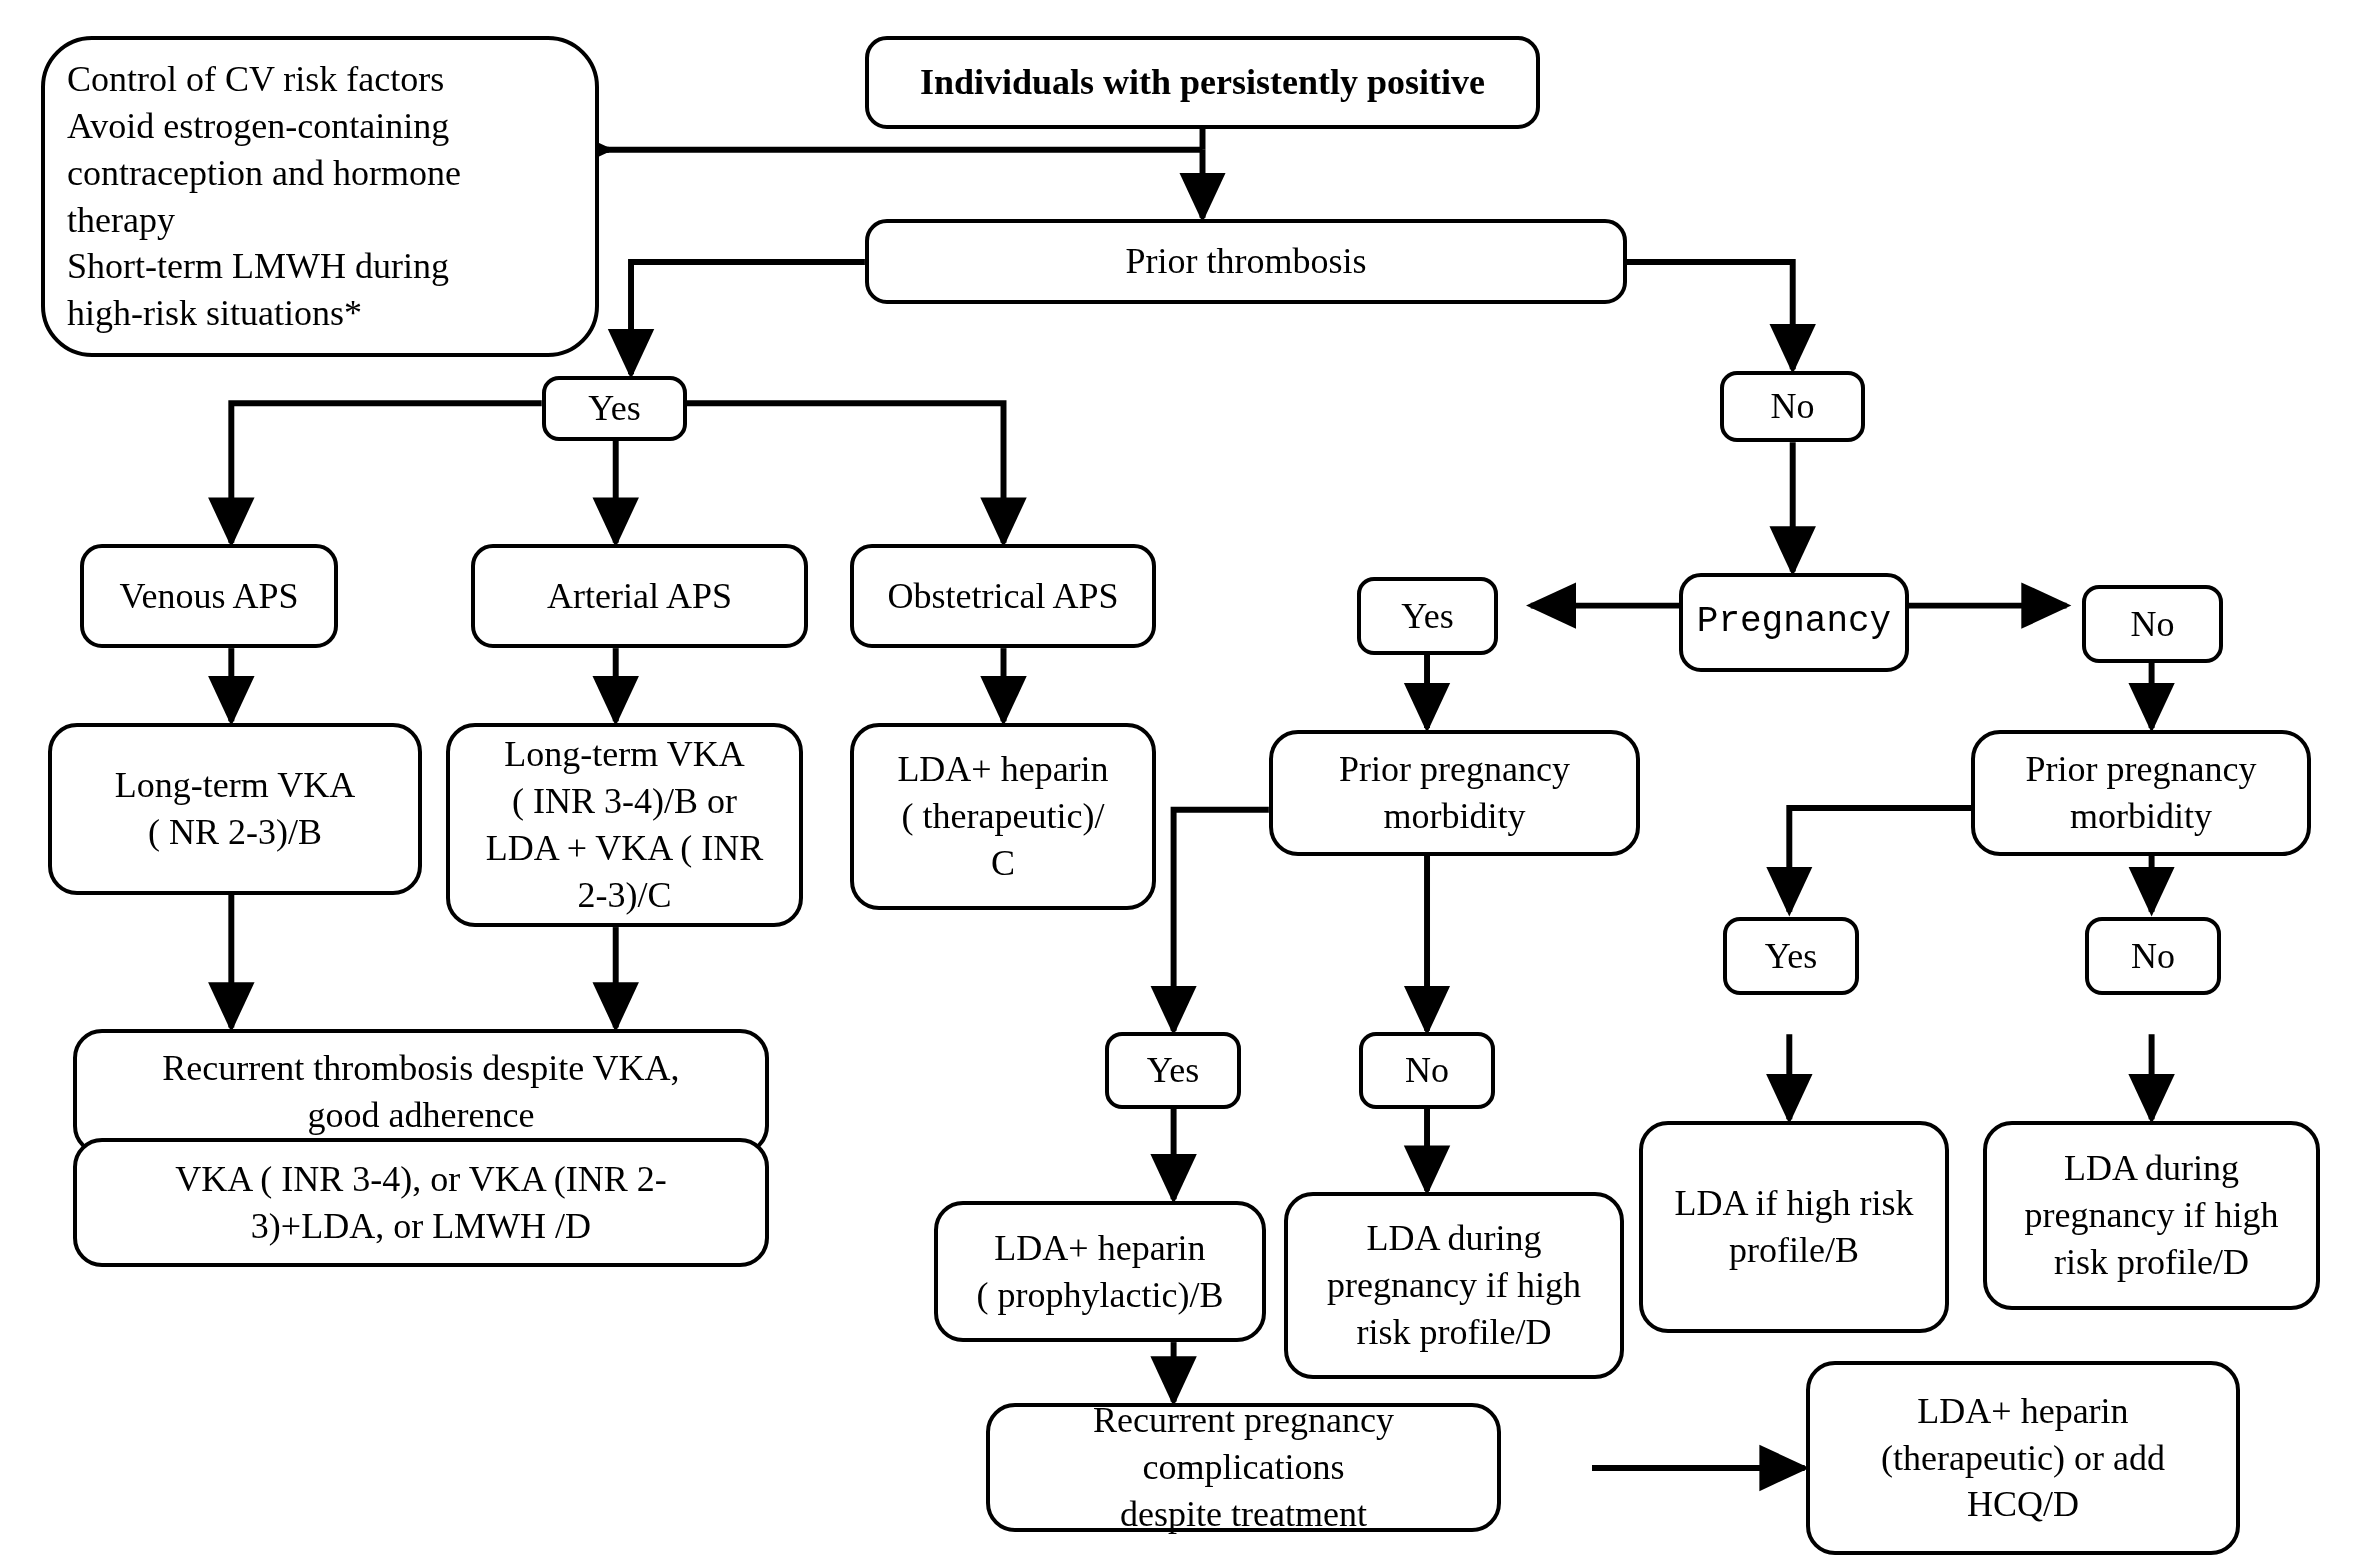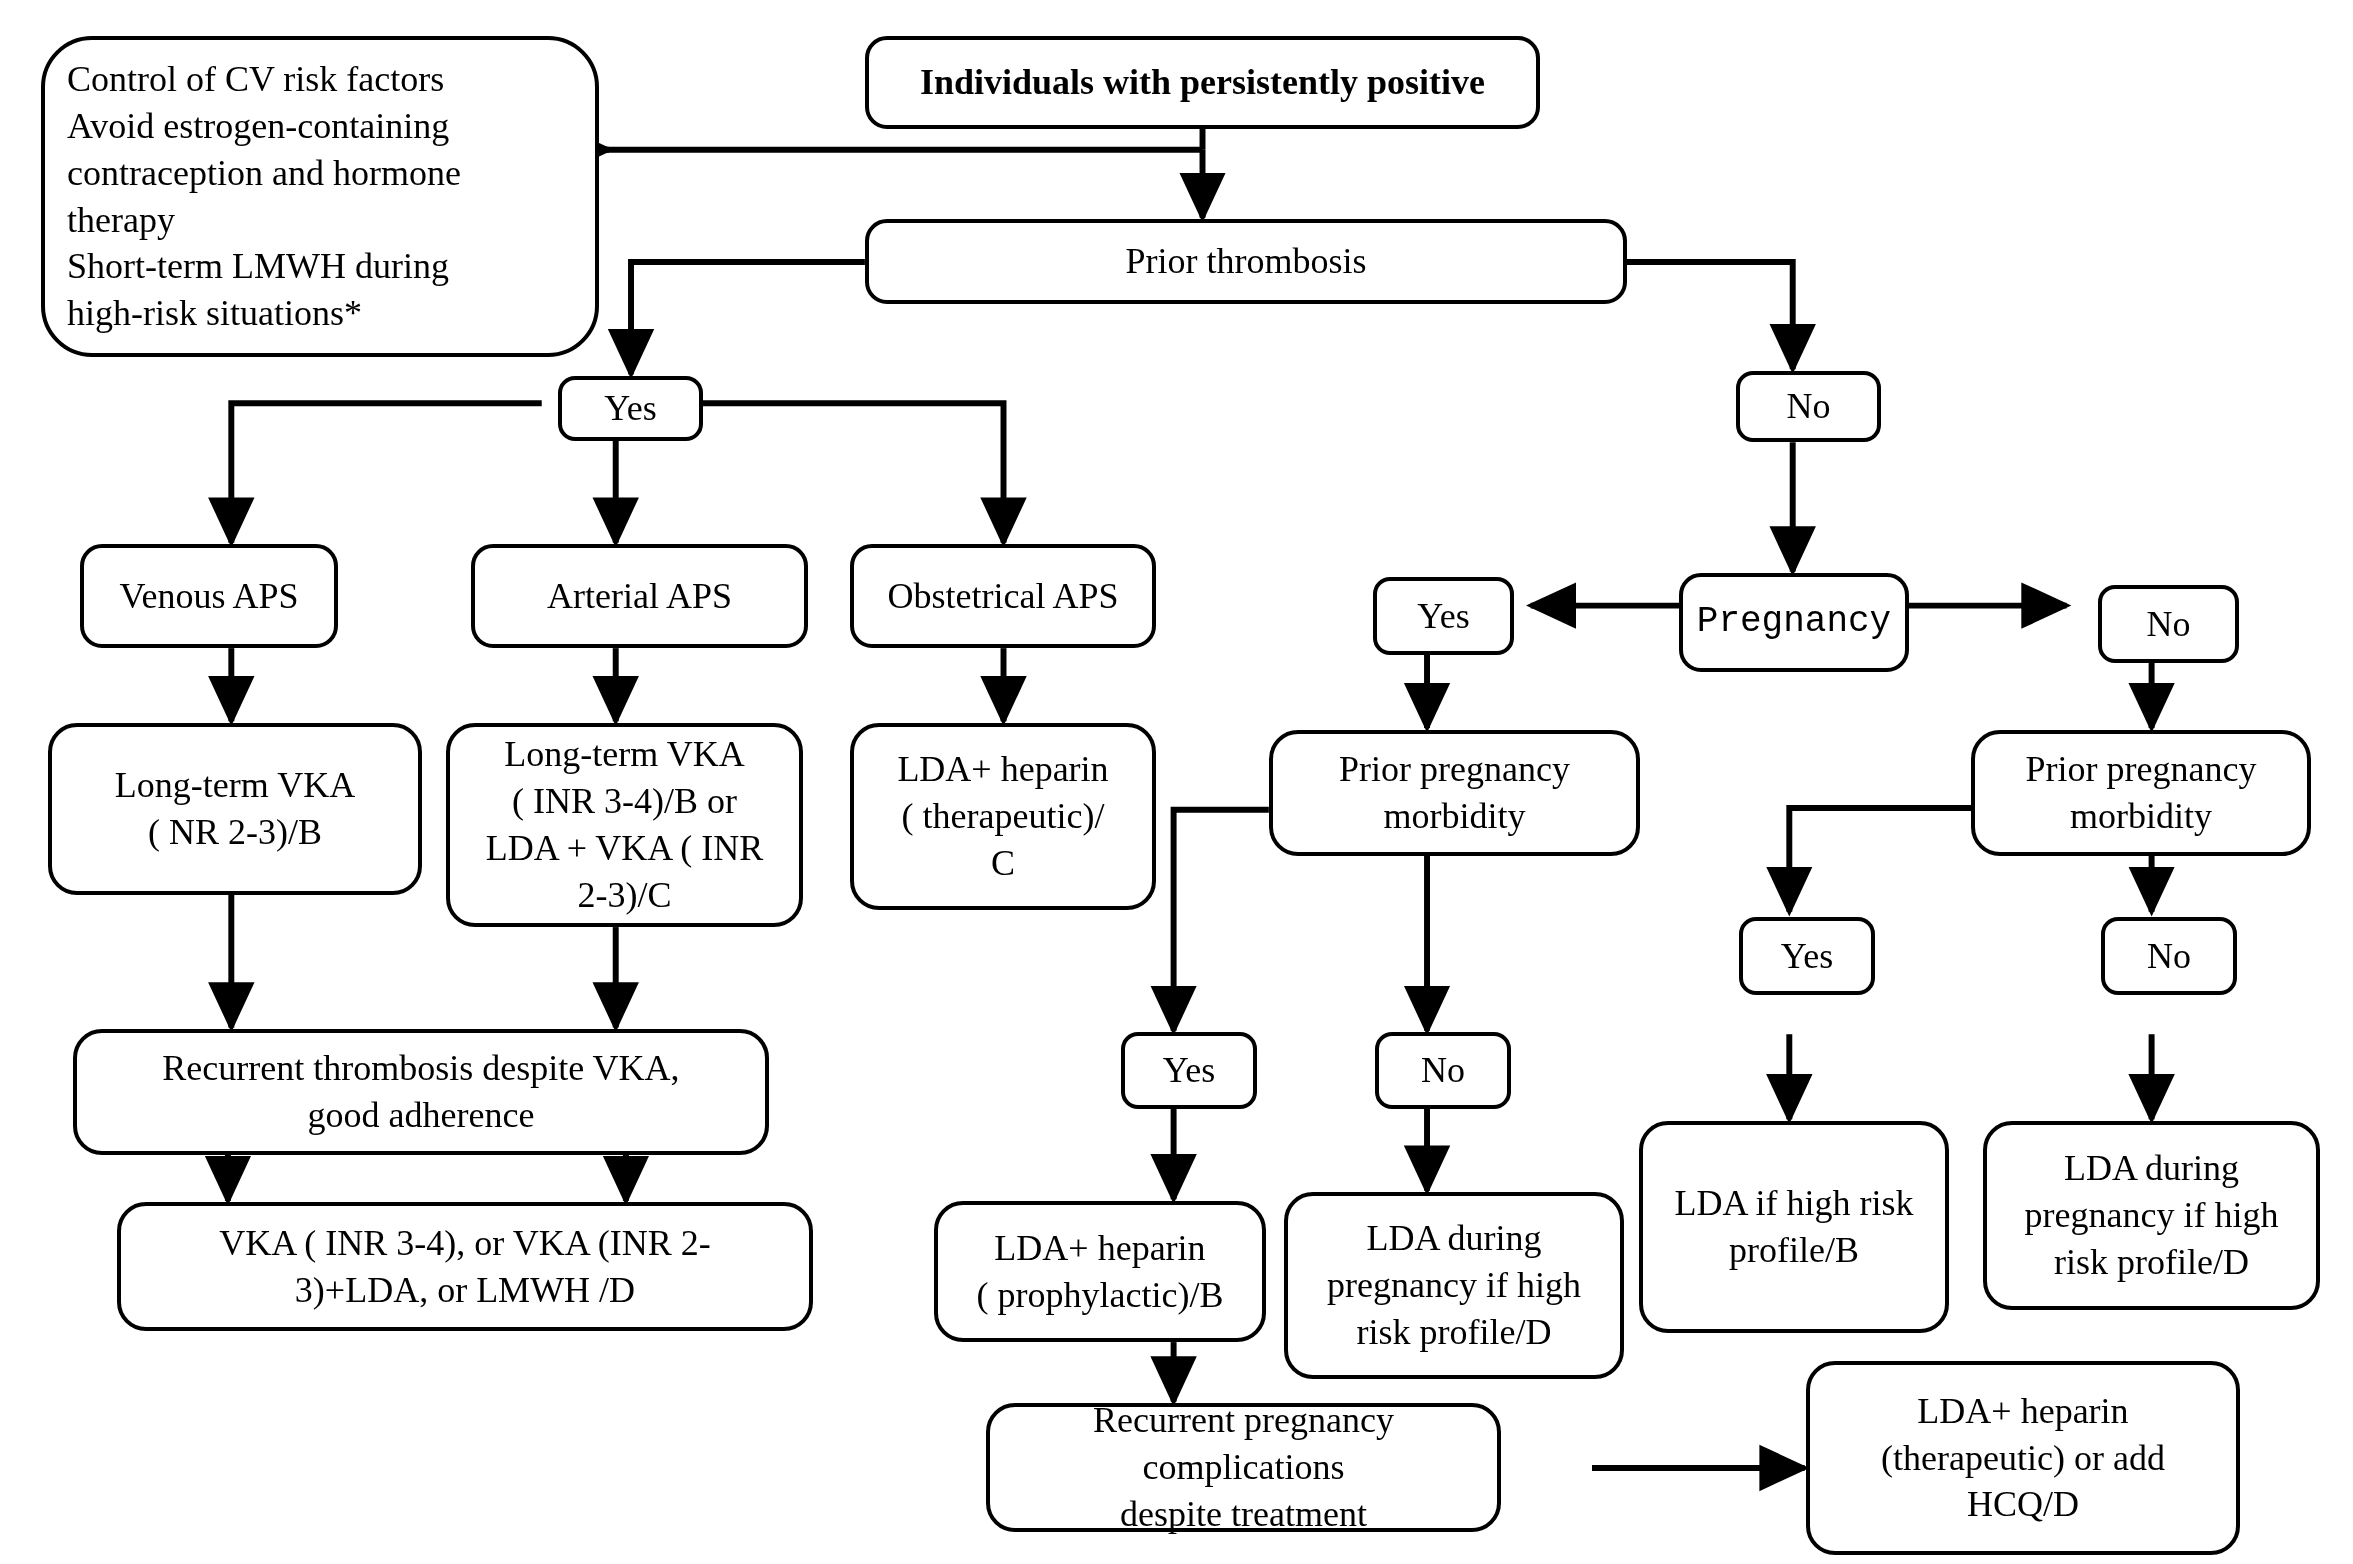--- a/index.html
+++ b/index.html
@@ -32,21 +32,21 @@
     display: flex;
     align-items: center;
     justify-content: center;
     text-align: center;
     color: #000000;
     line-height: 1.30;
     padding: 3.4px 8.5px;
   }
   .r-lg { border-radius: 29px; }
   .r-md { border-radius: 22px; }
-  .r-sm { border-radius: 17px; margin-left: 16px; }
+  .r-sm { border-radius: 17px; }
   .r-xl { border-radius: 51px; }
   .t-42 { font-size: 36px; }
   .bold { font-weight: bold; }
   .leftalign {
     justify-content: flex-start;
     text-align: left;
     padding-left: 22px;
   }
   .nowrapline { white-space: pre-line; }
 </style>
@@ -154,21 +154,21 @@
 LDA + VKA ( INR
 2-3)/C</div>
 
   <div class="node r-lg t-42 nowrapline" style="left:850px; top:723px; width:306px; height:187px;">LDA+ heparin
 ( therapeutic)/
 C</div>
 
   <div class="node r-lg t-42 nowrapline" style="left:73px; top:1029px; width:696px; height:126px;">Recurrent thrombosis despite VKA,
 good adherence</div>
 
-  <div class="node r-lg t-42 nowrapline" style="left:73px; top:1202px; width:696px; height:129px;margin-left:44px;">VKA ( INR 3-4), or VKA (INR 2-
+  <div class="node r-lg t-42 nowrapline" style="left:73px; top:1138px; width:696px; height:129px;">VKA ( INR 3-4), or VKA (INR 2-
 3)+LDA, or LMWH /D</div>
 
   <div class="node r-md t-42" style="left:1679px; top:573px; width:230px; height:99px;font-family:Liberation Mono, monospace;">Pregnancy</div>
 
   <div class="node r-sm t-42" style="left:1357px; top:577px; width:141px; height:78px;">Yes</div>
 
   <div class="node r-sm t-42" style="left:2082px; top:585px; width:141px; height:78px;">No</div>
 
   <div class="node r-lg t-42 nowrapline" style="left:1269px; top:730px; width:371px; height:126px;">Prior pregnancy
 morbidity</div>

